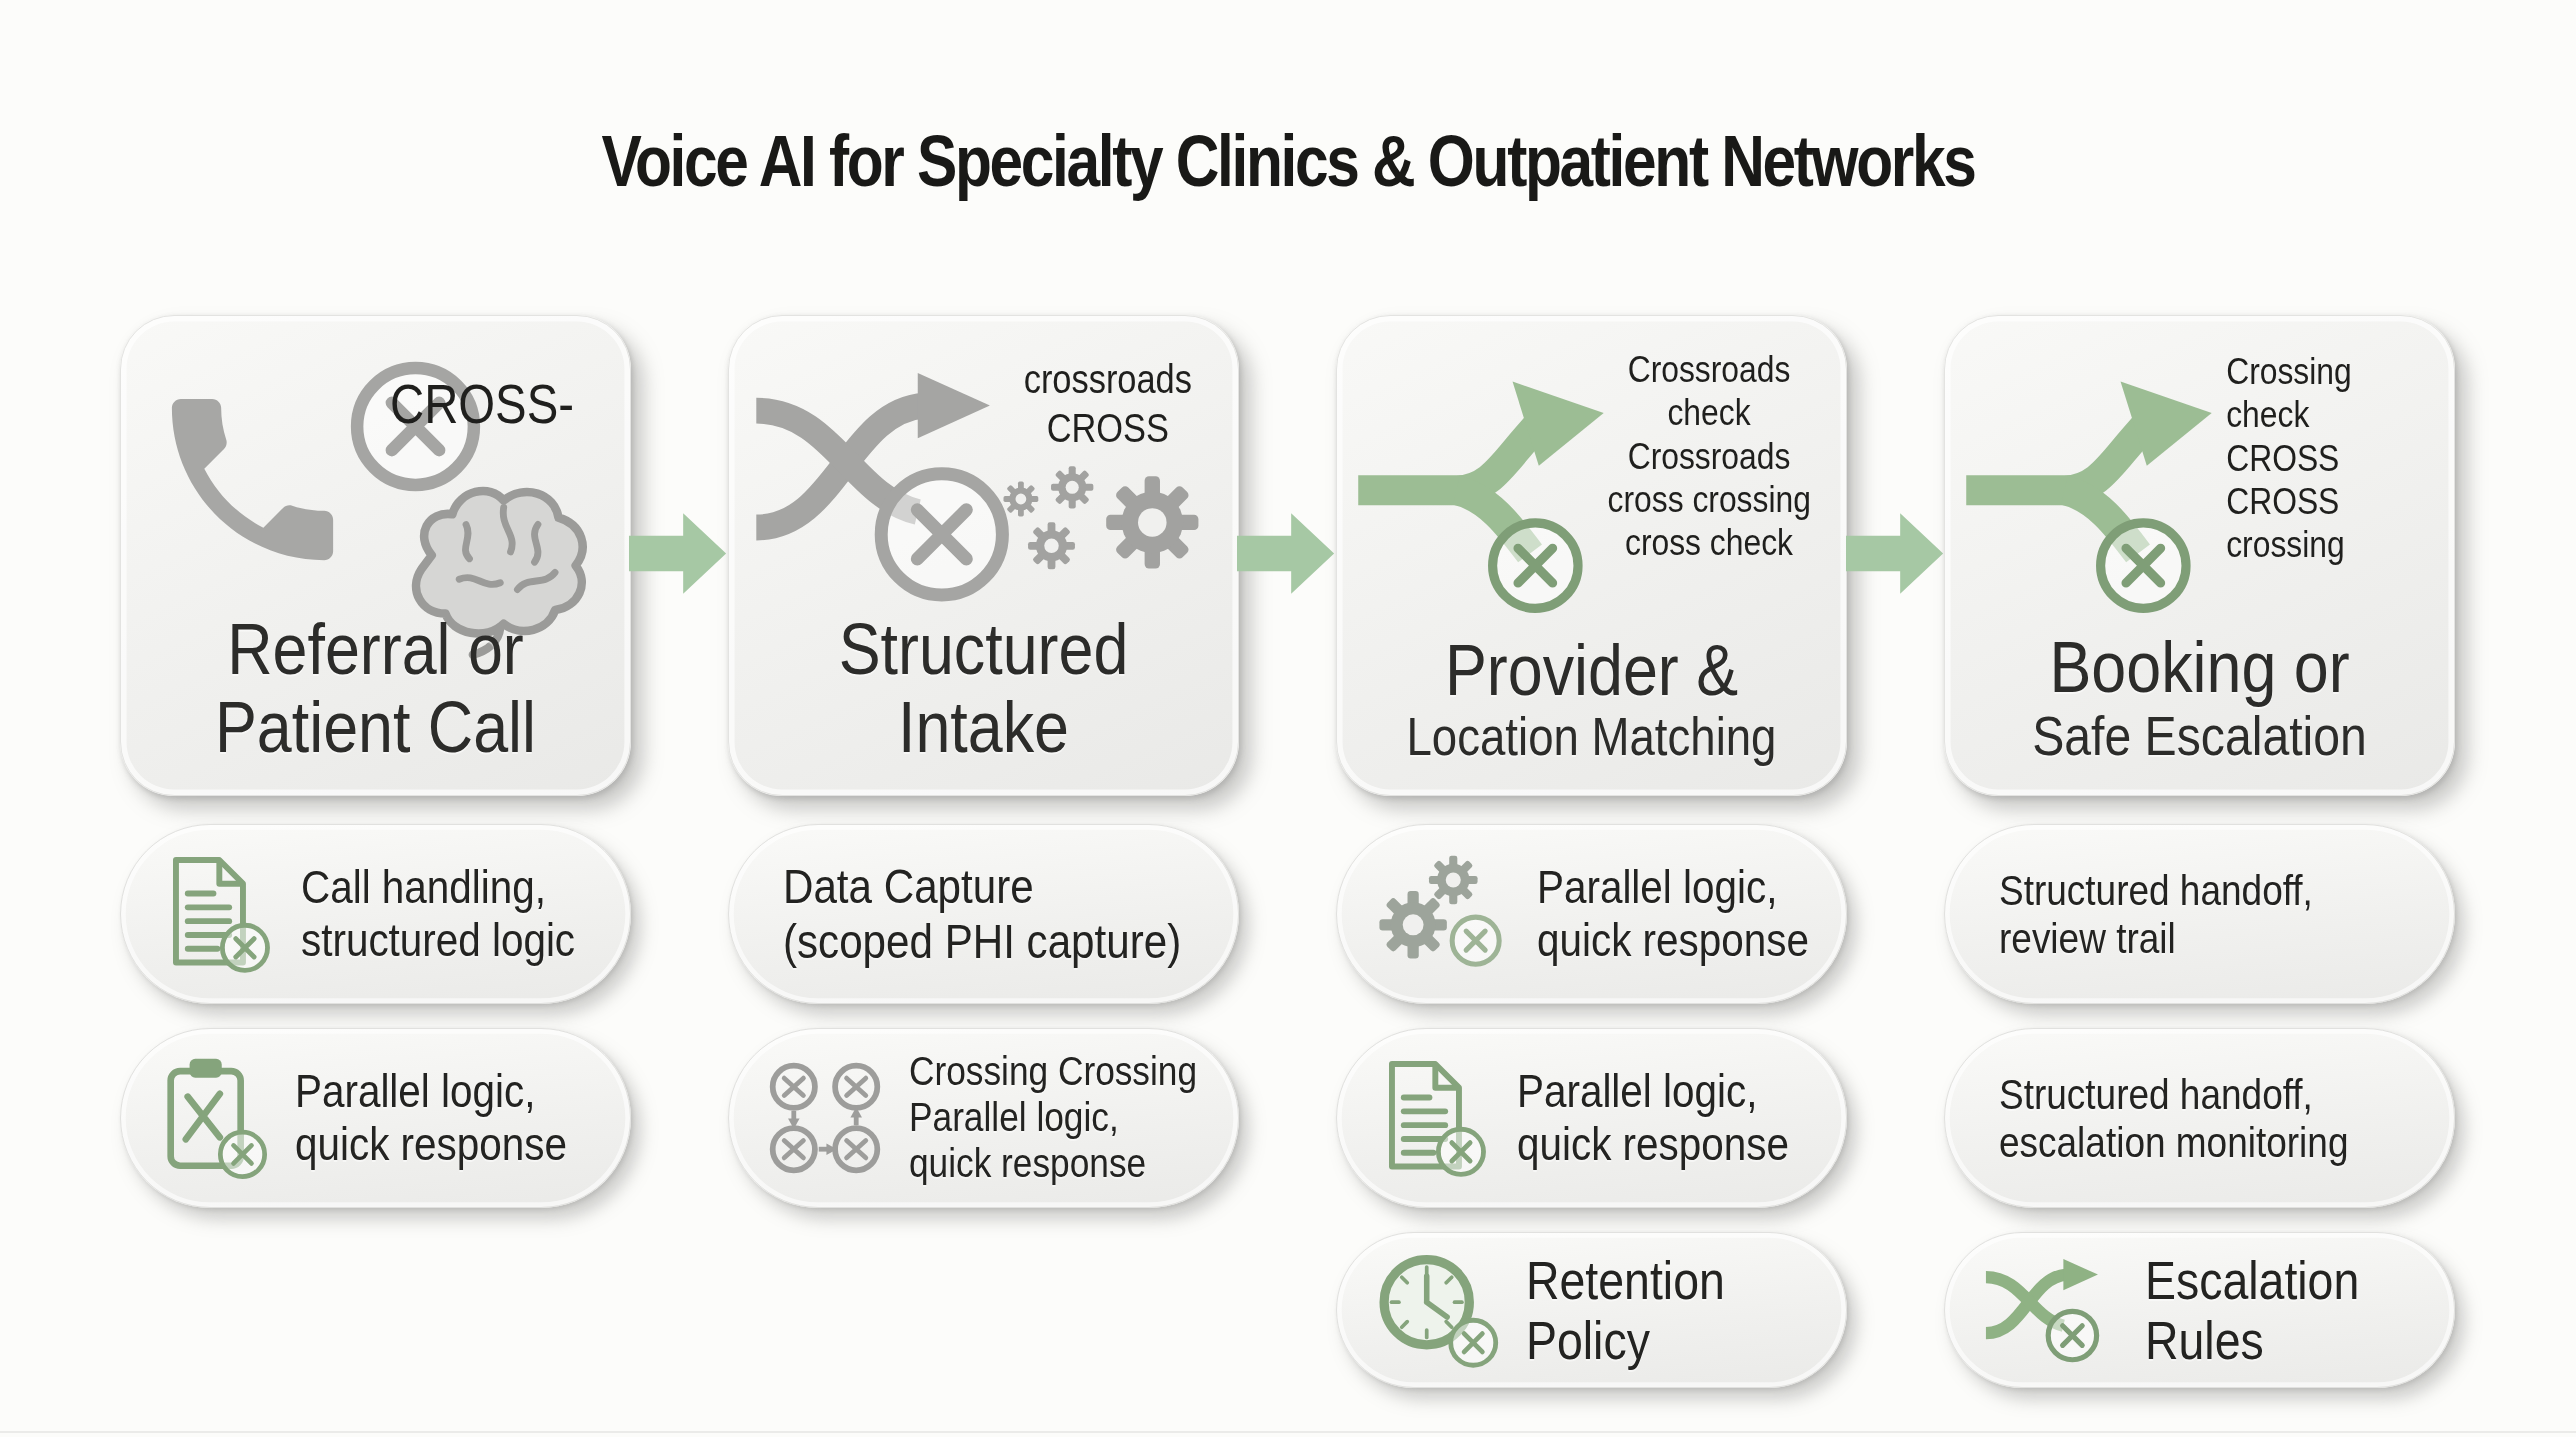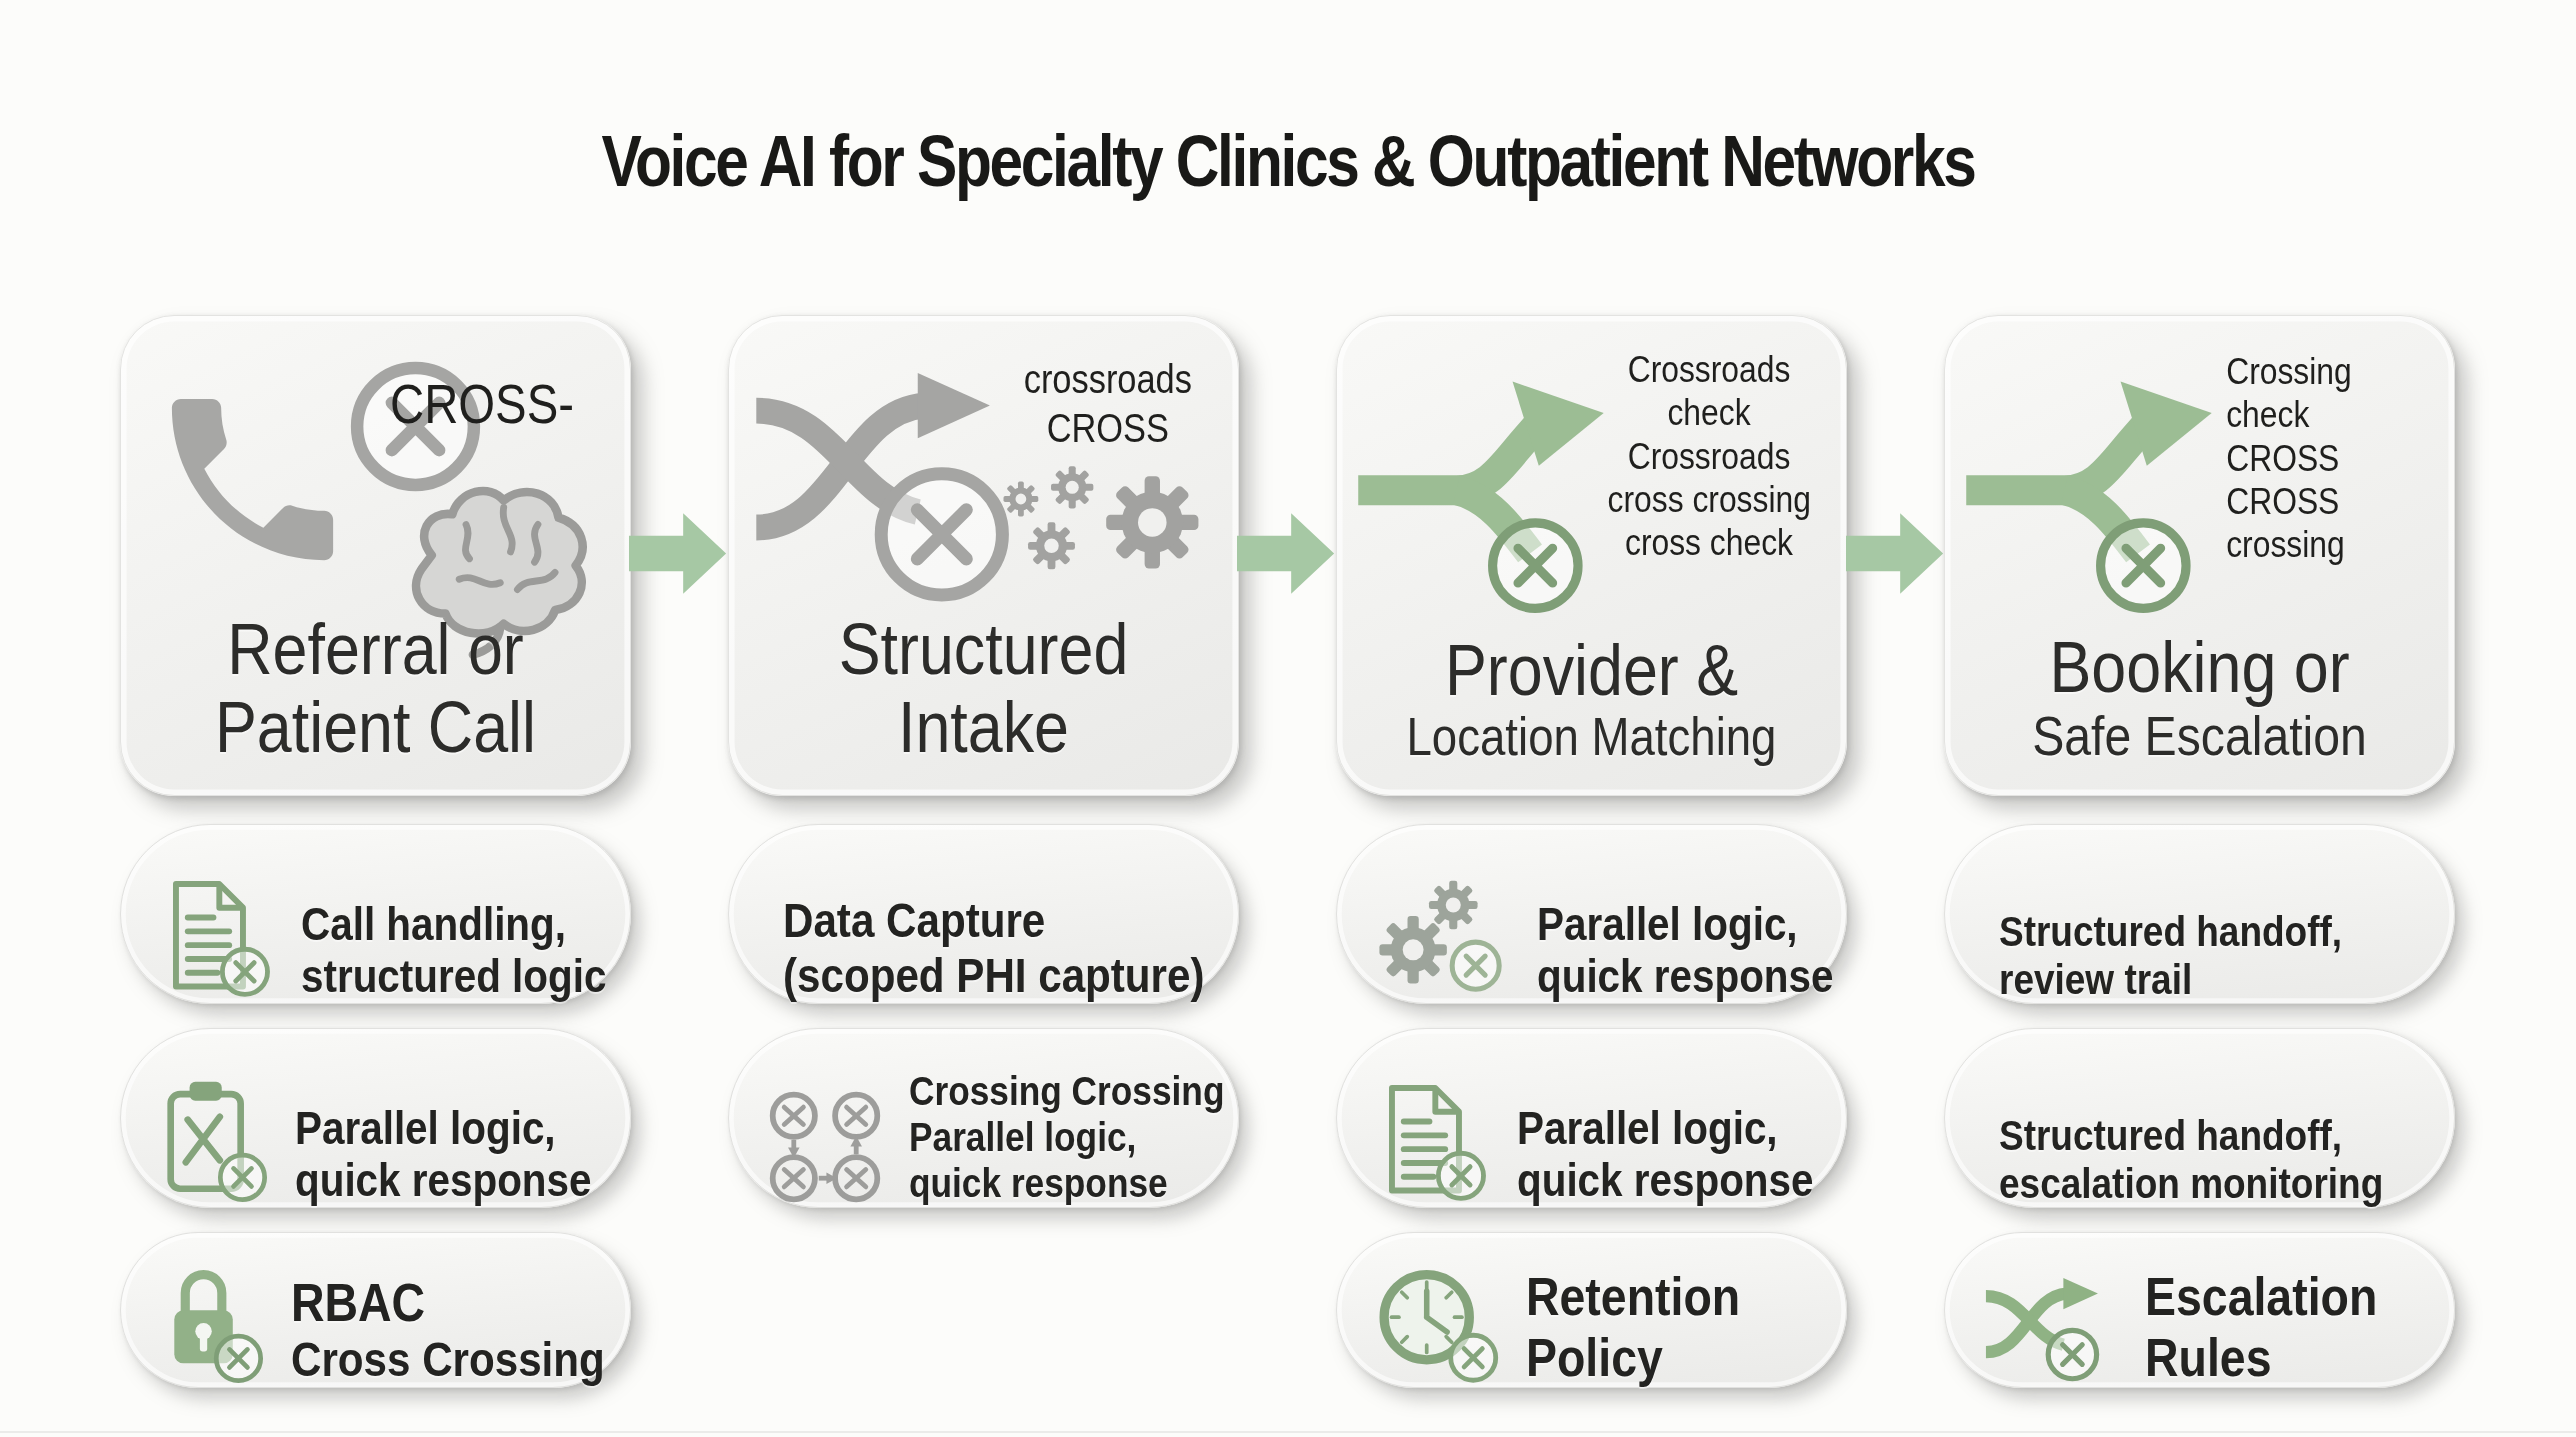--- a/index.html
+++ b/index.html
@@ -25,26 +25,26 @@
   .a1{right:41px;top:43px;text-align:right;font-size:55px;line-height:1.2;margin-top:12px;}
   .a2{right:32px;top:39px;text-align:center;font-size:40px;line-height:1.22;}
   .a3{right:19px;top:32px;width:236px;text-align:center;font-size:37px;line-height:1.17;}
   .a4{right:26px;top:34px;width:217px;text-align:left;font-size:37px;line-height:1.17;}
   .card-title{position:absolute;left:0;right:0;bottom:30px;text-align:center;line-height:1.06;
               color:#2c2c2a;text-shadow:0 1.9px 0.9px rgba(255,255,255,.55);}
   .ct78{font-size:73px;}
   .ct57{font-size:53px;}
   .ct60{font-size:56px;}
   .pill{height:178px;margin-bottom:24px;border-radius:935px;position:relative;
-        display:flex;align-items:flex-end;padding:0 22.5px 0 36px;
+        display:flex;align-items:center;padding:0 22.5px 0 36px;
         background:linear-gradient(175deg,#fafaf8 0%,#f0f0ee 60%,#eaeae8 100%);
         border:1.9px solid #e1e1df;
         box-shadow:inset 0 0 0 4.7px rgba(255,255,255,.6),
                    9.4px 11.2px 17px rgba(125,125,123,.38),
-                   1.9px 1.9px 4.7px rgba(125,125,123,.22);font-weight:bold;}
+                   1.9px 1.9px 4.7px rgba(125,125,123,.22);}
   .pill.short{height:154px;margin-bottom:0;}
   .pill .picon{flex:0 0 auto;margin-right:24px;}
   .pill.noicon{padding-left:54px;}
   .ptxt{line-height:1.12;color:#232321;text-shadow:0 1.9px 0.9px rgba(255,255,255,.5);}
   .t44{font-size:41px;}
   .t46{font-size:43px;}
   .t50{font-size:47px;}
   .t52{font-size:49px;}
   .t58{font-size:54px;}
   .t60{font-size:56px;}
@@ -192,30 +192,20 @@
       <div class="pill">
         <svg class="picon" width="114" height="131" viewBox="0 0 108 122" style="color:#85a47c;">
           <use href="#sym-clipboard" x="2" y="0" width="90" height="112"></use>
             <use href="#sym-xbadge" x="56" y="70" width="50" height="50"></use>
         </svg>
         <div class="ptxt">
           <div class="cxl t50">Parallel logic,</div>
           <div class="cxl t50">quick response</div>
         </div>
       </div>
-      <div class="pill short">
-        <svg class="picon" width="110" height="127" viewBox="0 0 104 120" style="color:#92b188;">
-          <use href="#sym-lock" x="0" y="0" width="88" height="108"></use>
-            <use href="#sym-xbadge" x="52" y="68" width="50" height="50" color="#7f9e77"></use>
-        </svg>
-        <div class="ptxt">
-          <div class="cxl t58">RBAC</div>
-          <div class="cxl t52">Cross Crossing</div>
-        </div>
-      </div>
     </div>
 
     <div class="col">
       <div class="card">
         <svg style="left:17px;top:43px;color:#a5a5a3;" width="292" height="258" viewBox="0 0 170 150">
           <use href="#sym-shuffle" x="0" y="0" width="150" height="125"></use>
           <use href="#sym-xbadge" x="72" y="60" width="84" height="84"></use>
         </svg>
         <svg style="left:255px;top:140px;color:#a2a2a0;" width="234" height="131" viewBox="0 0 260 140">
           <use href="#sym-gear" x="18" y="22" width="46" height="46"></use>

